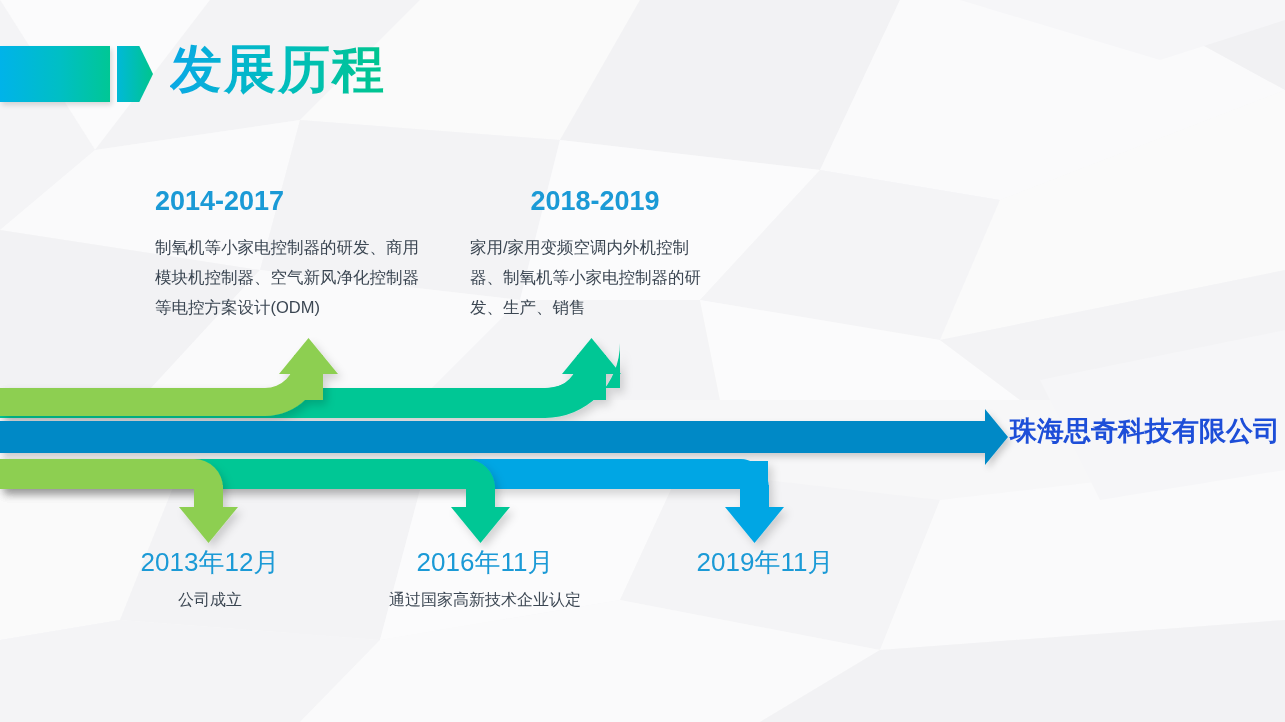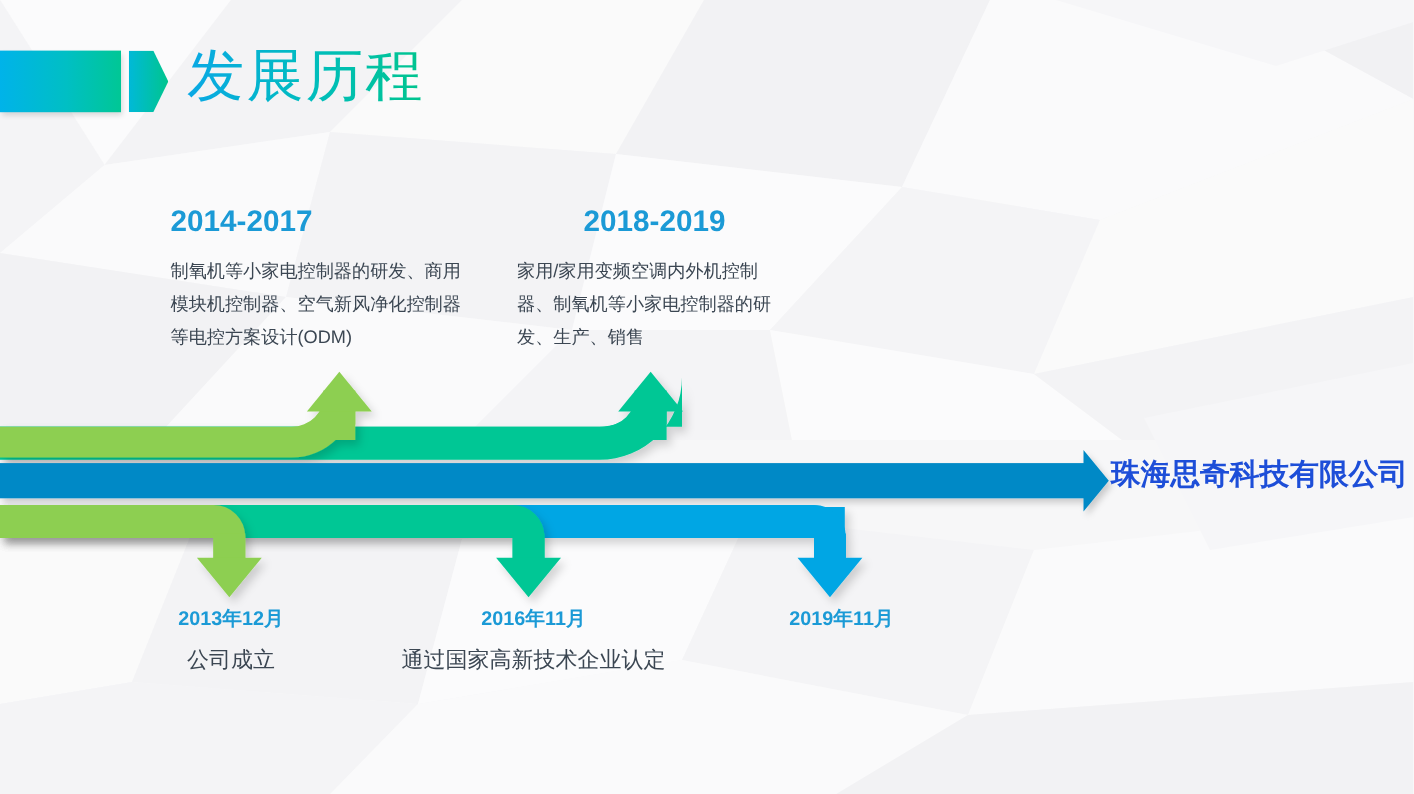--- a/index.html
+++ b/index.html
@@ -43,21 +43,21 @@
     left: 117px; top: 0;
     width: 36px; height: 56px;
     background: linear-gradient(90deg, #00b9d8 0%, #00c58d 100%);
     clip-path: polygon(0 0, 62% 0, 100% 50%, 62% 100%, 0 100%);
     filter: drop-shadow(2px 3px 4px rgba(0,0,0,0.16));
   }
   #page-title {
     position: absolute;
     left: 170px; top: 38px;
     font-size: 52px;
-    font-weight: normal;
+    font-weight: bold;
     letter-spacing: 2px;
     line-height: 62px;
     background: linear-gradient(90deg, #0aa8e5 0%, #00bdbe 52%, #00c58d 100%);
     -webkit-background-clip: text;
     background-clip: text;
     color: transparent;
     -webkit-text-fill-color: transparent;
     z-index: 4;
     white-space: nowrap;
   }
@@ -91,29 +91,29 @@
   #top-block-1 { left: 155px; top: 184px; width: 270px; }
   #top-block-1 .year { text-align: left; }
   #top-block-2 { left: 470px; top: 184px; width: 250px; }
   
   .bottom-block {
     position: absolute;
     z-index: 5;
     text-align: center;
   }
   .bottom-block .year {
-    font-size: 18px;
-    font-weight: bold;
+    font-size: 26px;
+    font-weight: normal;
     color: #1b9ad6;
     line-height: 34px;
     white-space: nowrap;
   }
   .bottom-block .desc {
     margin-top: 9px;
-    font-size: 20px;
+    font-size: 16px;
     color: #3b4652;
     line-height: 24px;
     white-space: nowrap;
   }
   #bottom-block-1 { left: 90px; top: 545px; width: 240px; }
   #bottom-block-2 { left: 365px; top: 545px; width: 240px; }
   #bottom-block-3 { left: 645px; top: 545px; width: 240px; }
   
   #company-name {
     position: absolute;

